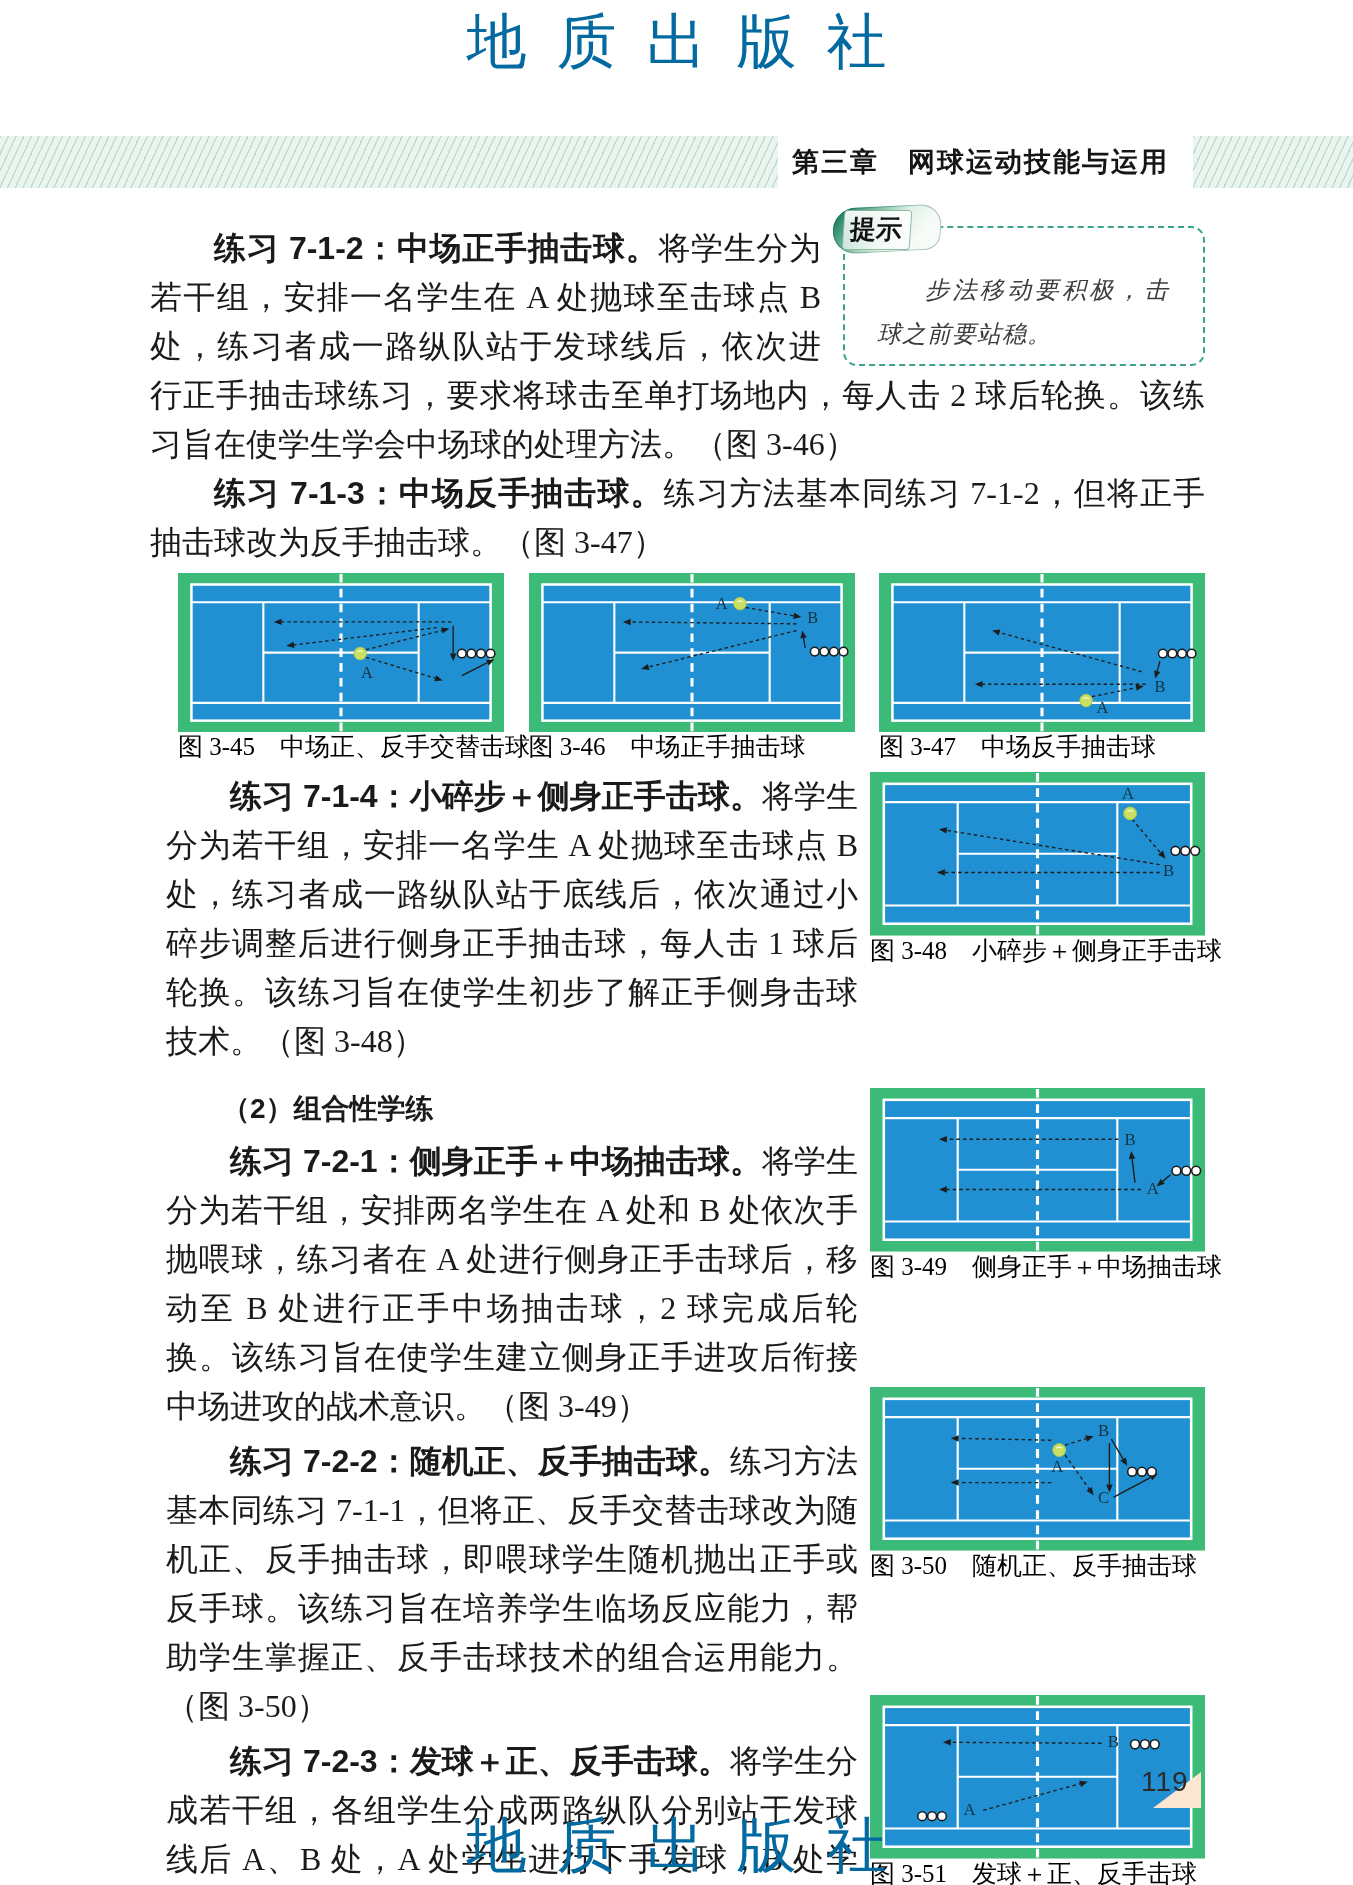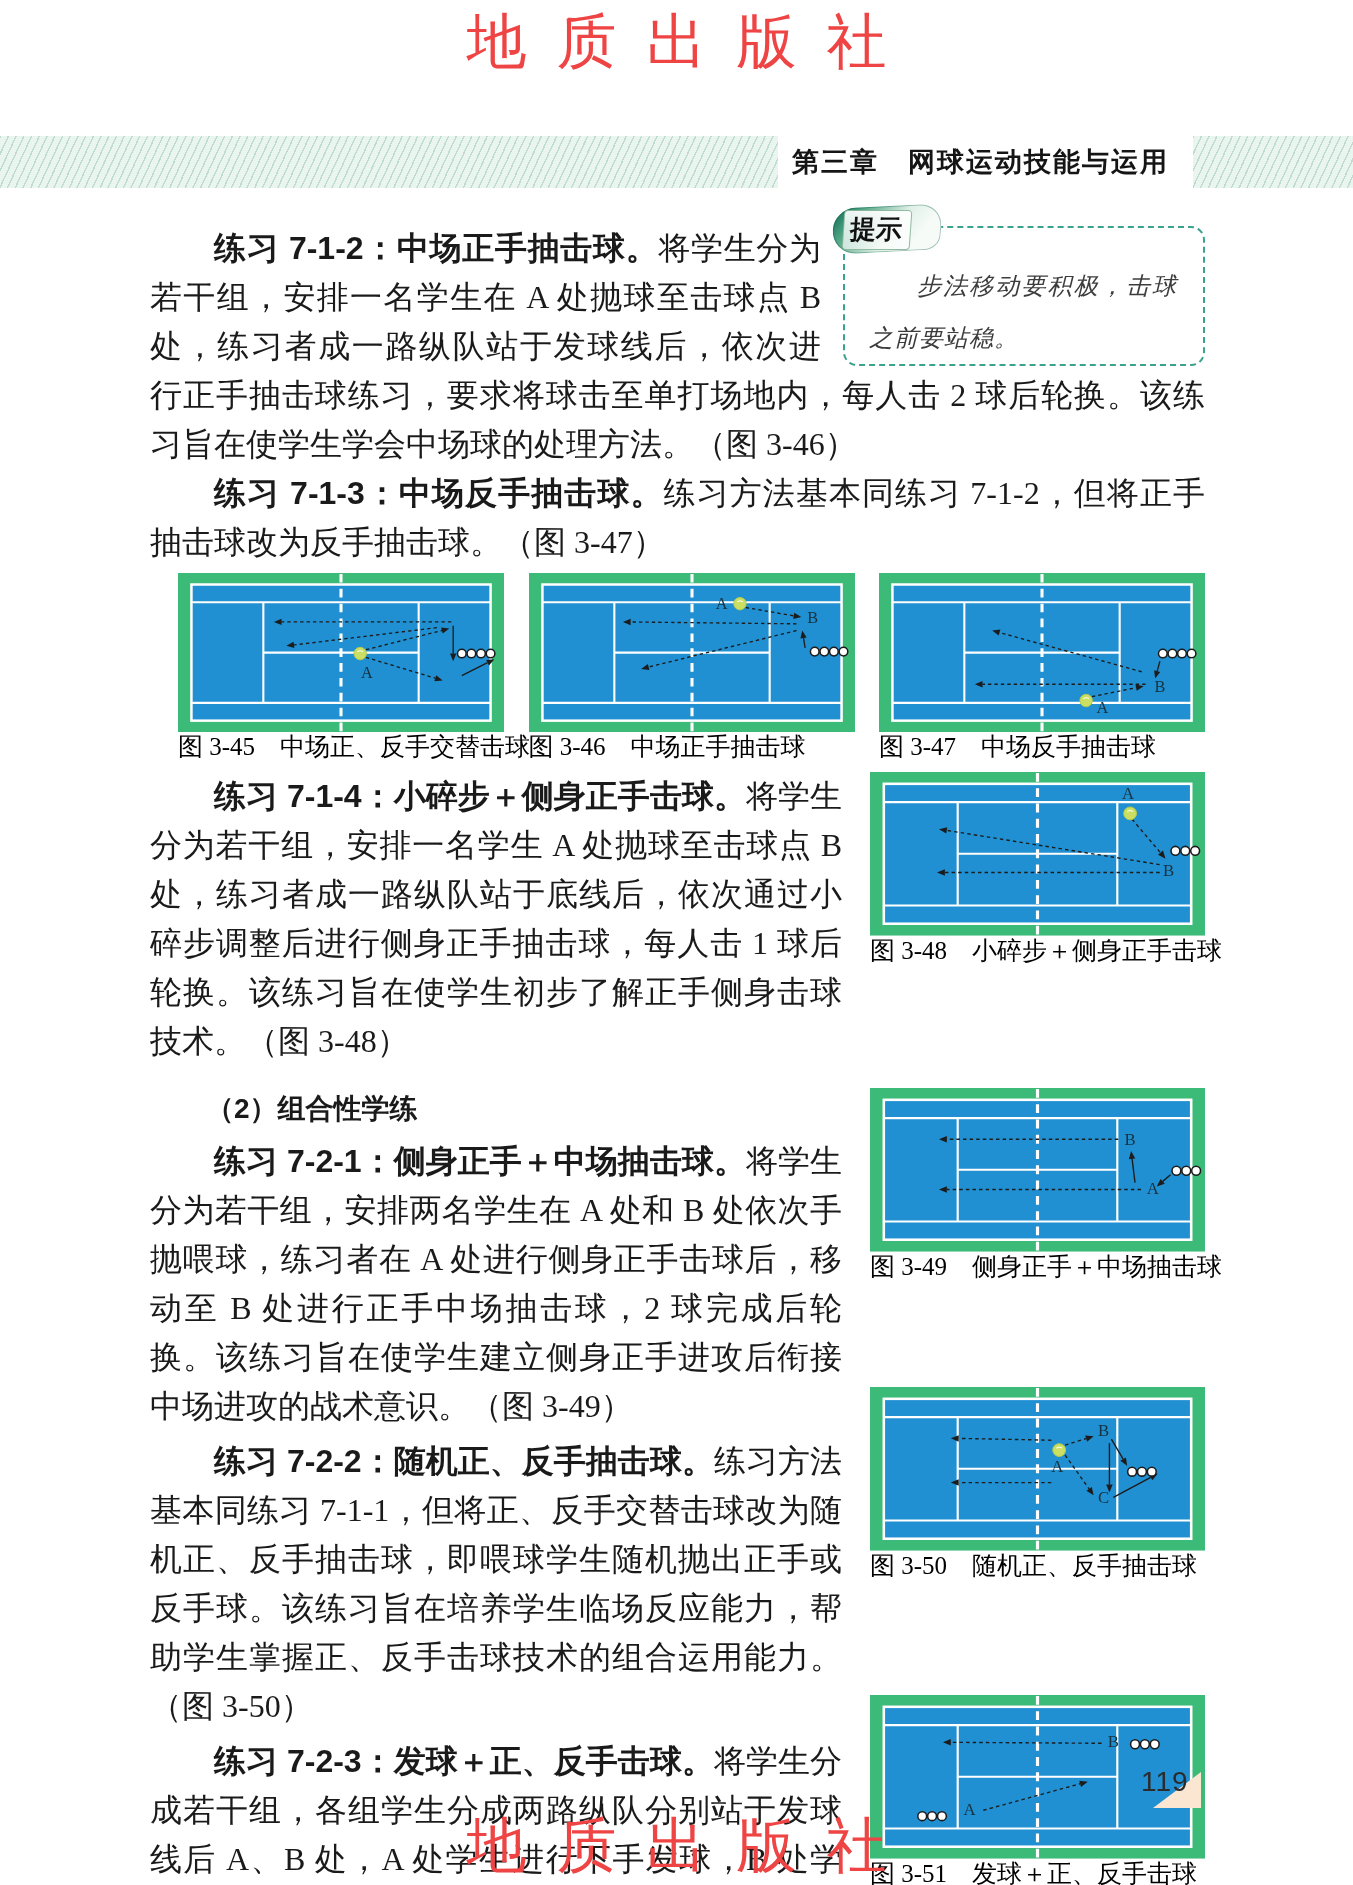--- a/index.html
+++ b/index.html
@@ -1,20 +1,20 @@
 <!DOCTYPE html>
 <html><head>
 <meta charset="utf-8">
 <style>
   html,body{margin:0;padding:0;background:#ffffff;}
   .page{position:relative;width:1353px;height:1885px;background:#ffffff;overflow:hidden;
         font-family:"Liberation Serif","DejaVu Serif",serif;color:#1a1a1a;}
 
   
-  .wm{position:absolute;left:0;width:100%;text-align:center;color:#ef4444;
+  .wm{position:absolute;left:0;width:100%;text-align:center;color:#0369a1;
       font-size:60px;letter-spacing:30px;padding-left:30px;box-sizing:border-box;
       font-family:"Liberation Serif","DejaVu Serif",serif;}
   .wm-top{top:2px;}
   .wm-bottom{top:1806px;}
 
   
   .band{position:absolute;top:136px;left:0;width:100%;height:52px;display:flex;align-items:stretch;}
   .hatch{background:repeating-linear-gradient(115deg,#bedccf 0px,#bedccf 1.4px,#ebf5ef 1.4px,#ebf5ef 7px);}
   .hatch.left{flex:1 1 auto;}
   .hatch.right{width:160px;flex:0 0 auto;}
@@ -32,31 +32,31 @@
   
   .tipbox{float:right;width:362px;height:140px;margin:2px 0 0 22px;border:2px dashed #3aa28d;
       border-radius:14px;position:relative;box-sizing:border-box;background:#ffffff;}
   .tip-badge{position:absolute;top:-22px;left:-12px;width:108px;height:46px;}
   .tip-leaf{position:absolute;inset:0;background:linear-gradient(125deg,#0b6b50 0%,#58a98b 22%,#dff0e6 55%,#f7fbf8 78%);
       border-radius:20px 24px 14px 26px;transform:skewX(-8deg) rotate(-3deg);
       box-shadow:inset 0 0 0 1px rgba(10,90,65,.35);}
   .tip-label{position:absolute;left:10px;top:4px;font-family:"Liberation Sans","DejaVu Sans",sans-serif;
       font-weight:700;font-size:26px;color:#111;background:linear-gradient(rgba(255,255,255,.92),rgba(255,255,255,.65));
       padding:1px 8px 2px 6px;border-radius:4px;border:1px solid rgba(120,170,140,.8);transform:skewX(-4deg);}
-  .tip-text{margin:8px;padding:24px 18px 0 16px;font-style:italic;font-size:24px;line-height:52px;
+  .tip-text{margin:16px;padding:24px 18px 0 16px;font-style:italic;font-size:24px;line-height:44px;
       text-indent:2em;color:#3c3c3c;letter-spacing:1px;text-align:justify;}
 
   
   .figs3{display:flex;justify-content:space-between;padding-left:28px;margin-top:6px;}
   .figs3 .fig-block{width:326px;}
   .row{display:flex;justify-content:space-between;align-items:flex-start;}
   .row.mt1{margin-top:10px;}
   .row.mt2{margin-top:8px;}
   .row.mt3{margin-top:6px;}
-  .lcol{width:692px;}
+  .lcol{width:692px;margin-left:16px;}
   .rcol{width:335px;flex:0 0 auto;}
   .rcol.off-349{margin-top:14px;}
   .rcol.off-350{margin-top:-50px;}
   .rcol.off-351{margin-top:-42px;}
   .fig-block svg{display:block;width:100%;height:auto;}
   .fig-caption{font-size:25px;line-height:30px;margin-top:0;color:#000;white-space:nowrap;}
 
   
   .pagenum{position:absolute;top:1764px;right:152px;width:60px;height:44px;}
   .pagenum .tri{position:absolute;left:12px;top:8px;width:48px;height:36px;background:#fbe6d2;

